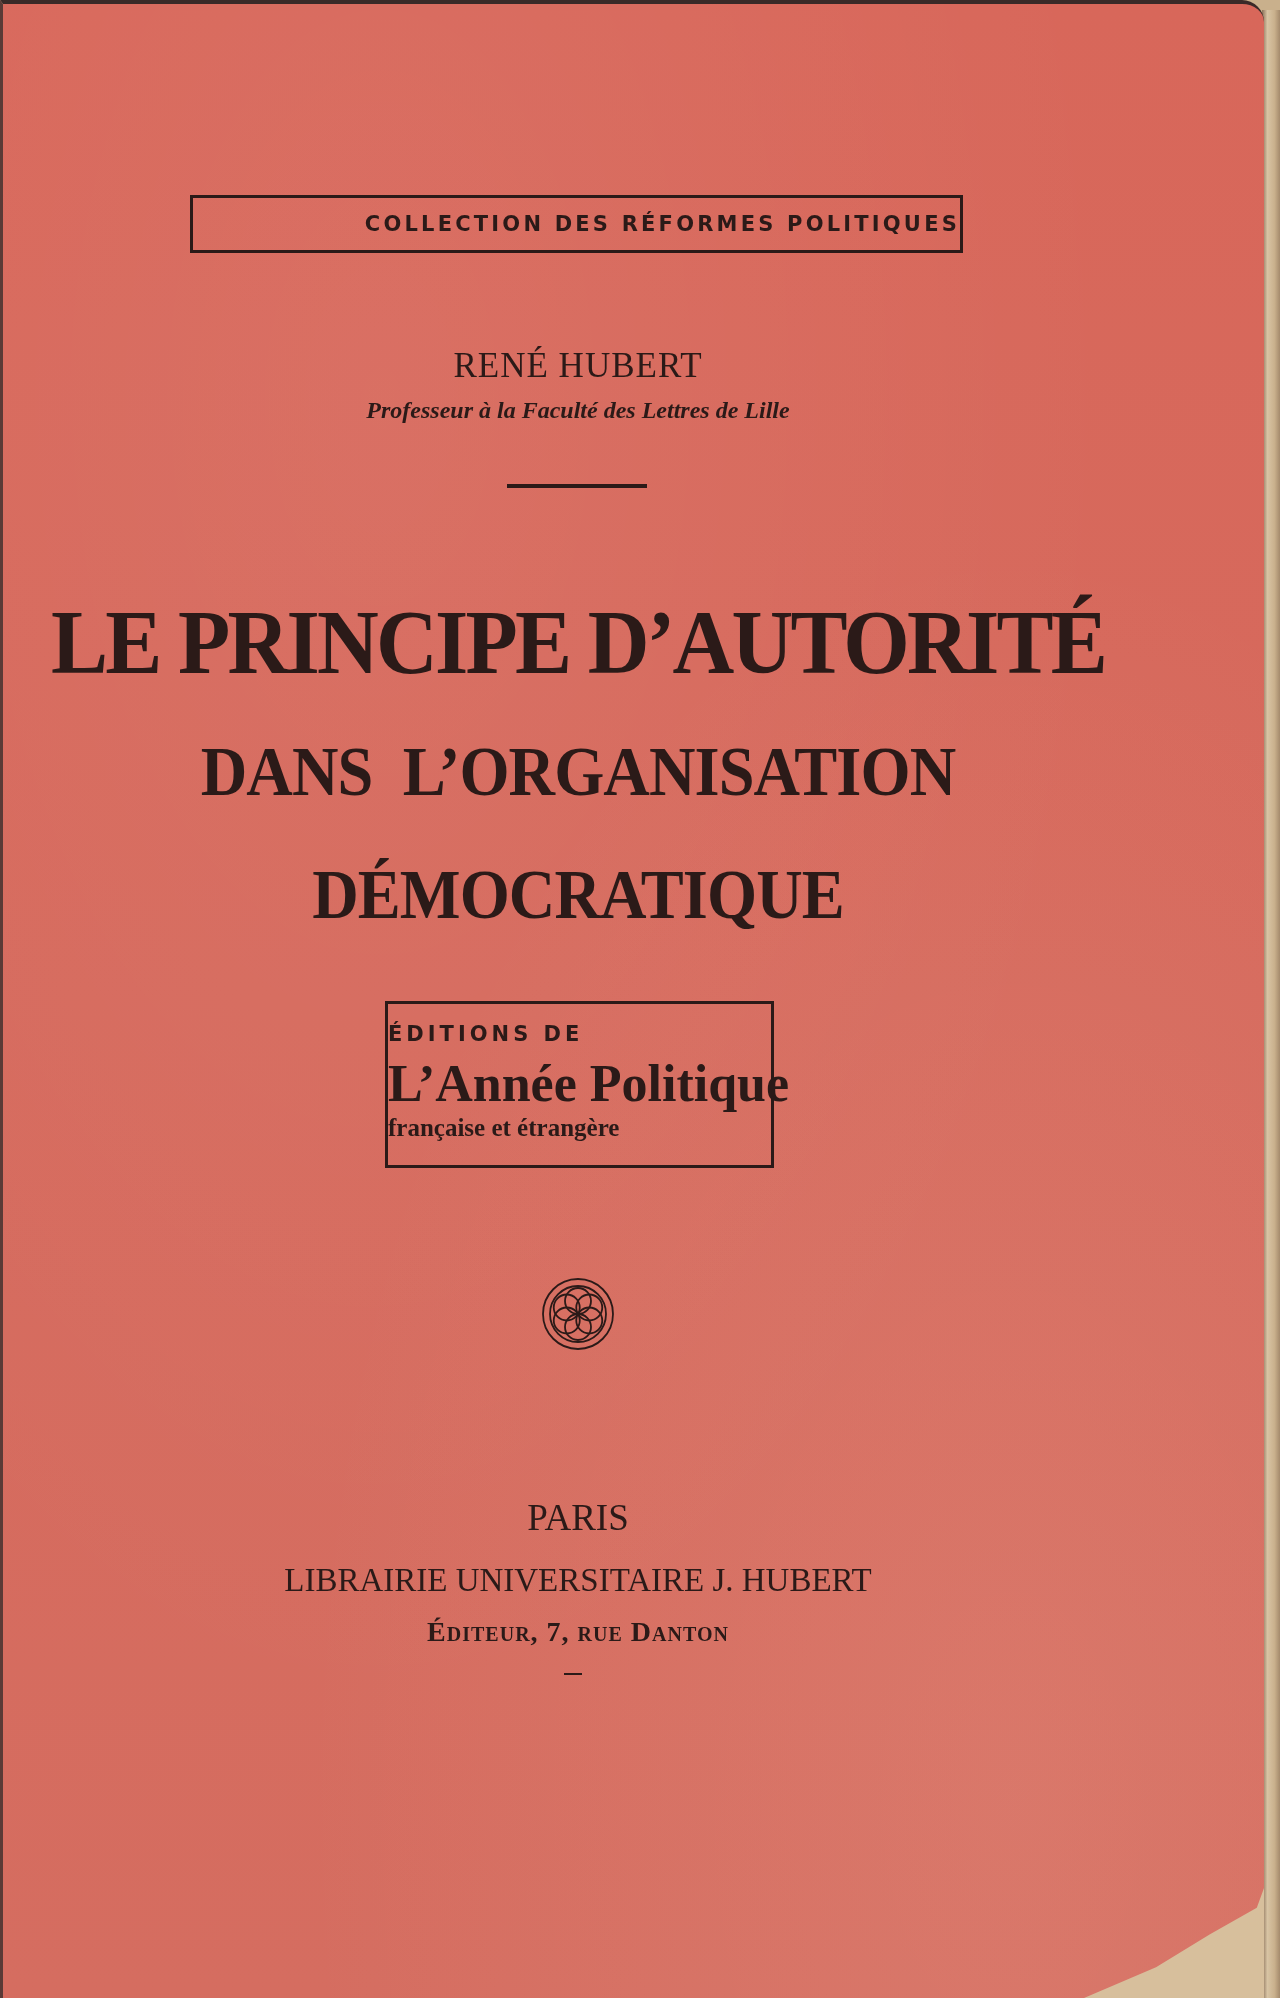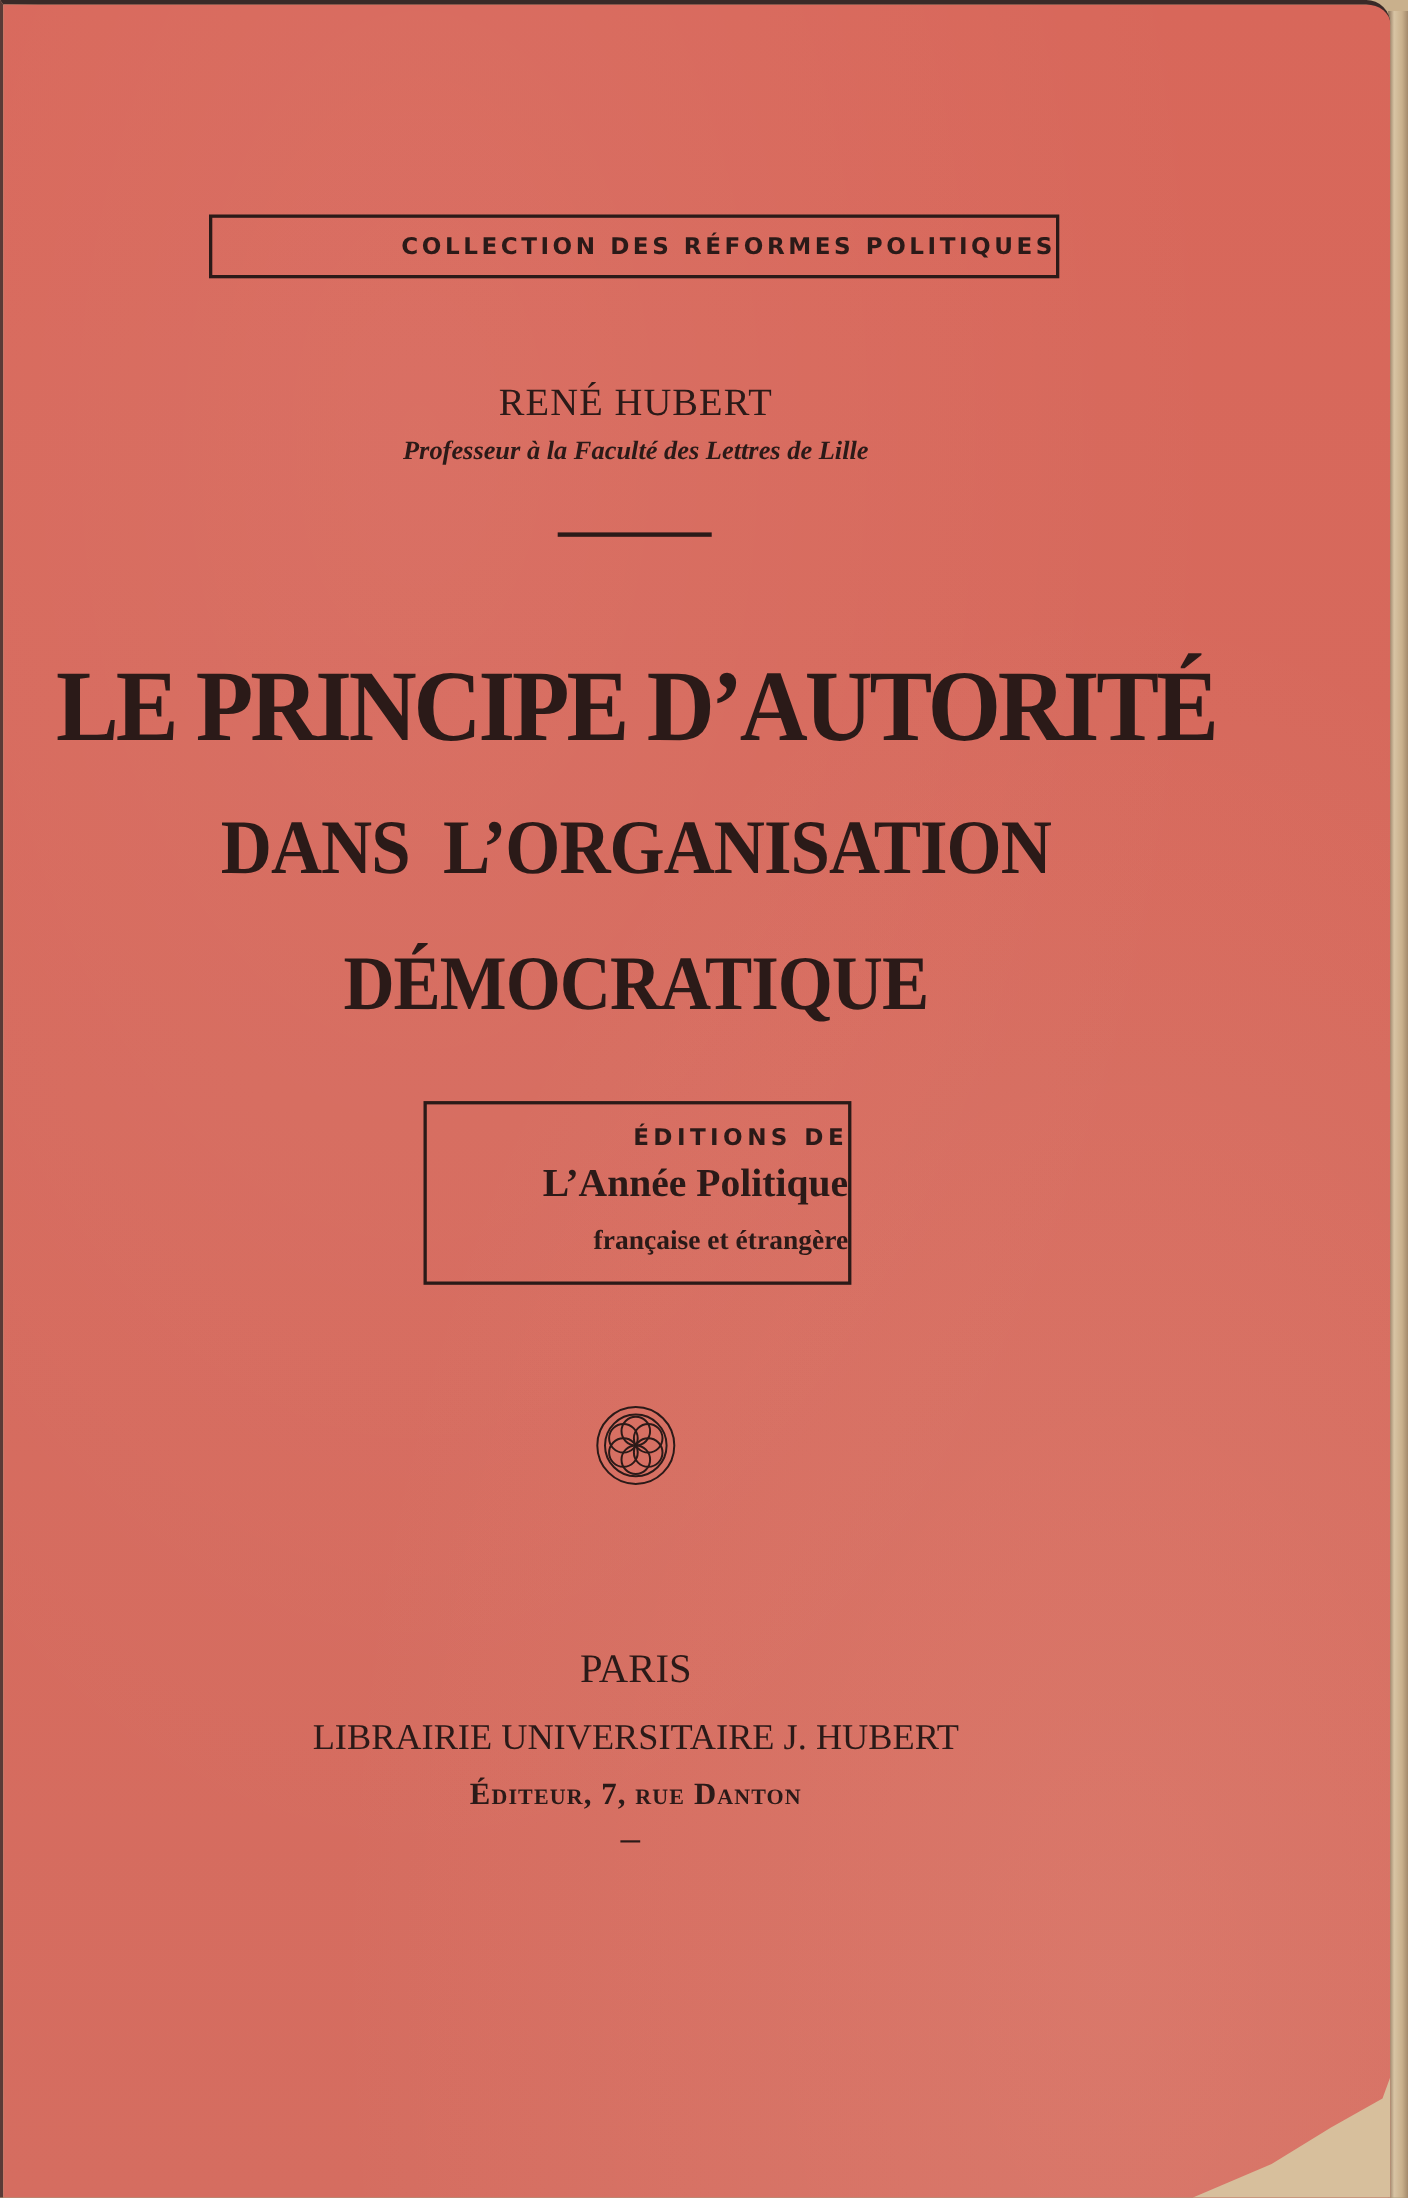--- a/index.html
+++ b/index.html
@@ -59,23 +59,23 @@
     transform: scaleX(0.92); transform-origin: 575px 0;
   }
   .title3 {
     top: 851px; font-size: 70px; font-weight: bold; letter-spacing: -1px;
     transform: scaleX(0.92); transform-origin: 575px 0;
   }
   .editions-box {
     position: absolute; left: 382px; top: 997px; width: 389px; height: 167px;
     border: 3px solid #2b1a18; box-sizing: border-box;
   }
-  .ed-line { position: absolute; left: 0; width: 100%; text-align: right; white-space: nowrap; color: #2b1a18; }
+  .ed-line { position: absolute; left: 0; width: 100%; text-align: left; white-space: nowrap; color: #2b1a18; }
   .ed1 { top: 18px; font-family: "DejaVu Sans", sans-serif; font-weight: bold; font-size: 21px; letter-spacing: 4px; }
-  .ed2 { top: 50px; font-size: 36px; font-weight: bold; }
+  .ed2 { top: 50px; font-size: 52px; font-weight: bold; }
   .ed3 { top: 110px; font-size: 25px; font-weight: bold; }
   .ornament {
     position: absolute; left: 538px; top: 1273px; width: 74px; height: 74px;
   }
   .paris { top: 1492px; font-size: 37px; }
   .librairie { top: 1558px; font-size: 33px; }
   .editeur { top: 1612px; font-size: 28px; font-weight: bold; font-variant: small-caps; letter-spacing: 1px; }
   .dash { position: absolute; left: 561px; top: 1669px; width: 18px; height: 2px; background: #2b1a18; }
   .year { top: 1694px; font-size: 33px; }
 </style>

